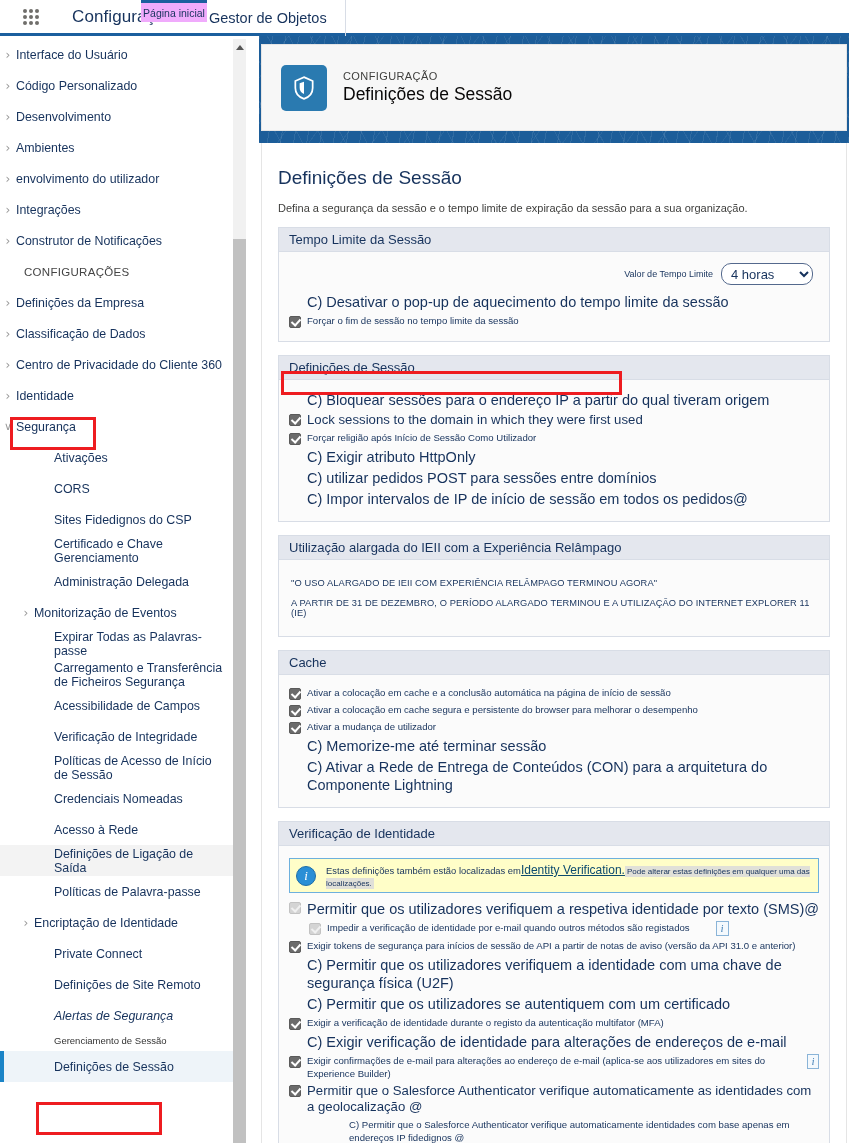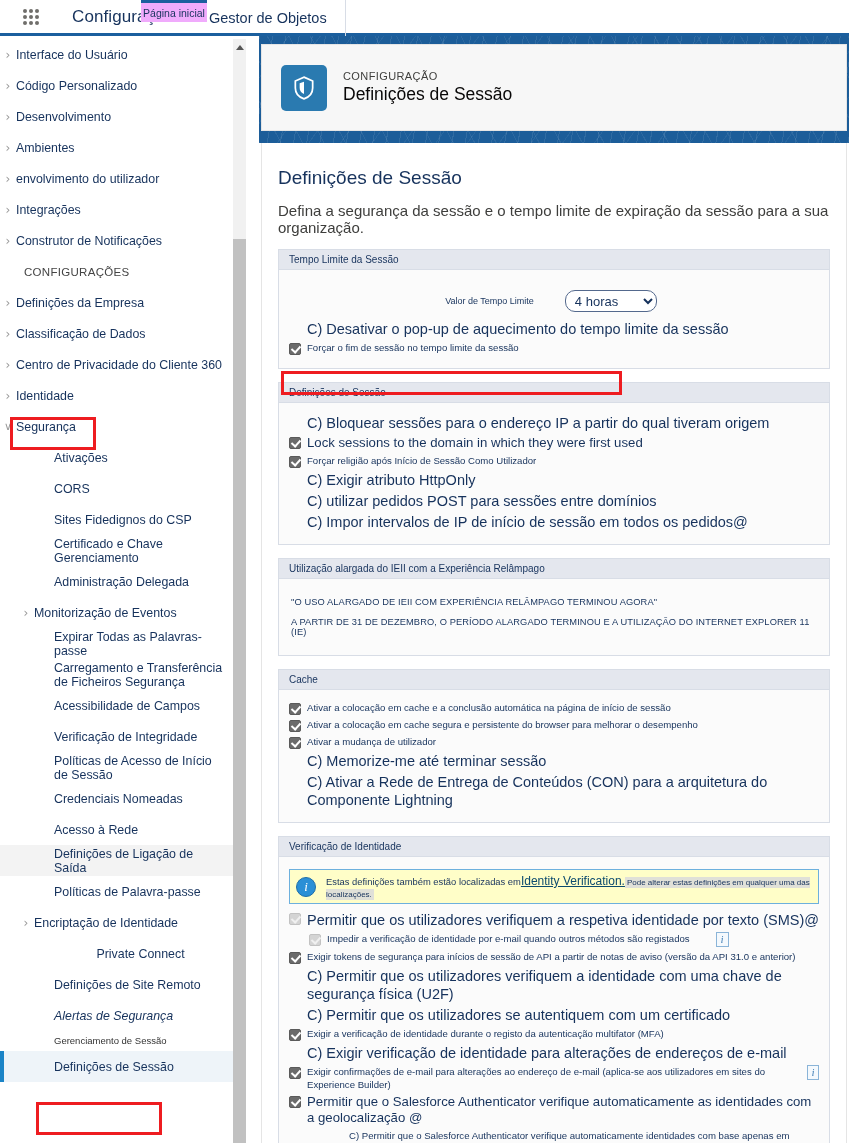--- a/index.html
+++ b/index.html
@@ -81,26 +81,26 @@
                border-radius:5px; display:flex; align-items:center; justify-content:center; }
   .hero-text { margin-left:16px; }
   .hero-eyebrow { font-size:11px; color:#3e3e3c; letter-spacing:0.4px; }
   .hero-title { font-size:17.5px; color:#080707; margin-top:2px; }
 
   .content {
     position:absolute; left:2px; top:107px; width:586px; height:1000px;
     background:#fff; border-left:1px solid #e5e5e5; border-right:1px solid #e5e5e5;
   }
   .page-h1 { font-size:19px; color:#16325c; margin:24px 0 0 16px; }
-  .page-desc { font-size:15px; color:#3e3e3c; margin:13px 0 0 16px; }
+  .page-desc { font-size:11px; color:#3e3e3c; margin:13px 0 0 16px; }
 
   .panel { margin: 13px 16px 0 16px; border:1px solid #d8dde6; }
   .panel-head {
     background:#e4e7ee; border-bottom:1px solid #d8dde6;
-    font-size:10px; color:#16325c; padding:4px 0 4px 10px;
+    font-size:13px; color:#16325c; padding:4px 0 4px 10px;
   }
   .panel-body { background:#fbfbfb; padding:8px 10px 10px 10px; }
 
   .cbrow { display:flex; align-items:flex-start; margin:3px 0; }
   .cb {
     width:12px; height:12px; min-width:12px; margin-top:2px; margin-right:6px;
     background:#6b6b6b; border:1px solid #5a5a5a; border-radius:2px;
     position:relative;
   }
   .cb:after {
@@ -108,21 +108,21 @@
     border:solid #fff; border-width:0 2px 2px 0; transform:rotate(42deg);
   }
   .cb.off { background:#d4d4d4; border-color:#c2c2c2; }
   .cb.off:after { border-color:#f0f0f0; }
   .cb-blank { width:12px; height:12px; min-width:12px; margin-right:6px; }
 
   .lbl-sm { font-size:9.6px; color:#16325c; line-height:13px; }
   .lbl-md { font-size:13.2px; color:#16325c; line-height:16px; }
   .lbl-lg { font-size:14.5px; color:#16325c; line-height:18px; }
 
-  .timeout-row { display:flex; align-items:center; justify-content:center; margin:12px 6px 8px 0;gap:23px; }
+  .timeout-row { display:flex; align-items:center; justify-content:flex-end; margin:3px 6px 8px 0; }
   .timeout-lbl { font-size:9px; color:#16325c; margin-right:8px; }
   .timeout-sel {
     width:92px; height:22px; border:1px solid #54698d; background:#fff;
     font-size:13px; color:#16325c; font-family:"Liberation Sans", sans-serif;
     padding-left:5px; border-radius:10px;
   }
 
   .ie-line { font-size:9.3px; color:#16325c; margin:10px 0 0 2px; letter-spacing:0.1px; }
 
   .notice {
@@ -284,21 +284,21 @@
         <span class="sub-label">Definições de Ligação de Saída</span>
       </div>
       <div class="nav-row" style="min-height: 31px; align-items: center; padding-left: 38px;">
         <span class="chev"></span>
         <span class="sub-label">Políticas de Palavra-passe</span>
       </div>
       <div class="nav-row" style="min-height: 31px; align-items: center; padding-left: 18px;">
         <span class="chev">›</span>
         <span class="nav-label">Encriptação de Identidade</span>
       </div>
-      <div class="nav-row" style="min-height: 31px; align-items: center; padding-left: 38px; justify-content: center;">
+      <div class="nav-row" style="min-height: 31px; align-items: center; padding-left: 38px;">
         <span class="chev"></span>
         <span class="sub-label">Private Connect</span>
       </div>
       <div class="nav-row" style="min-height: 31px; align-items: center; padding-left: 38px;">
         <span class="chev"></span>
         <span class="sub-label">Definições de Site Remoto</span>
       </div>
       <div class="nav-row" style="min-height: 31px; align-items: center; padding-left: 38px; font-style: italic;">
         <span class="chev"></span>
         <span class="sub-label">Alertas de Segurança</span>

